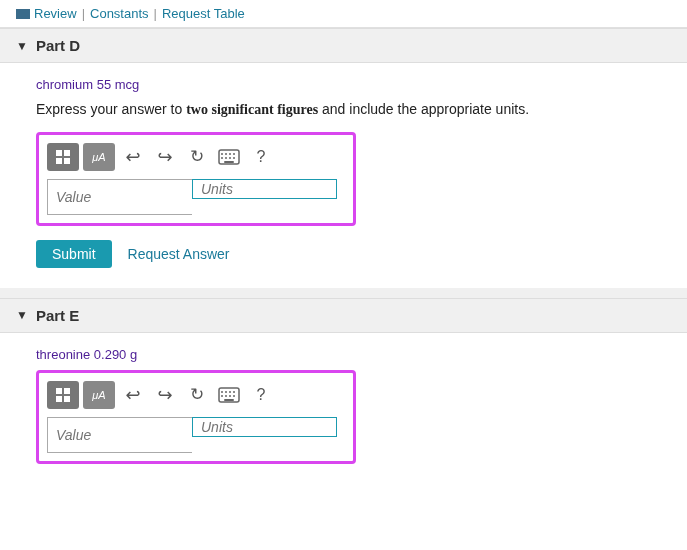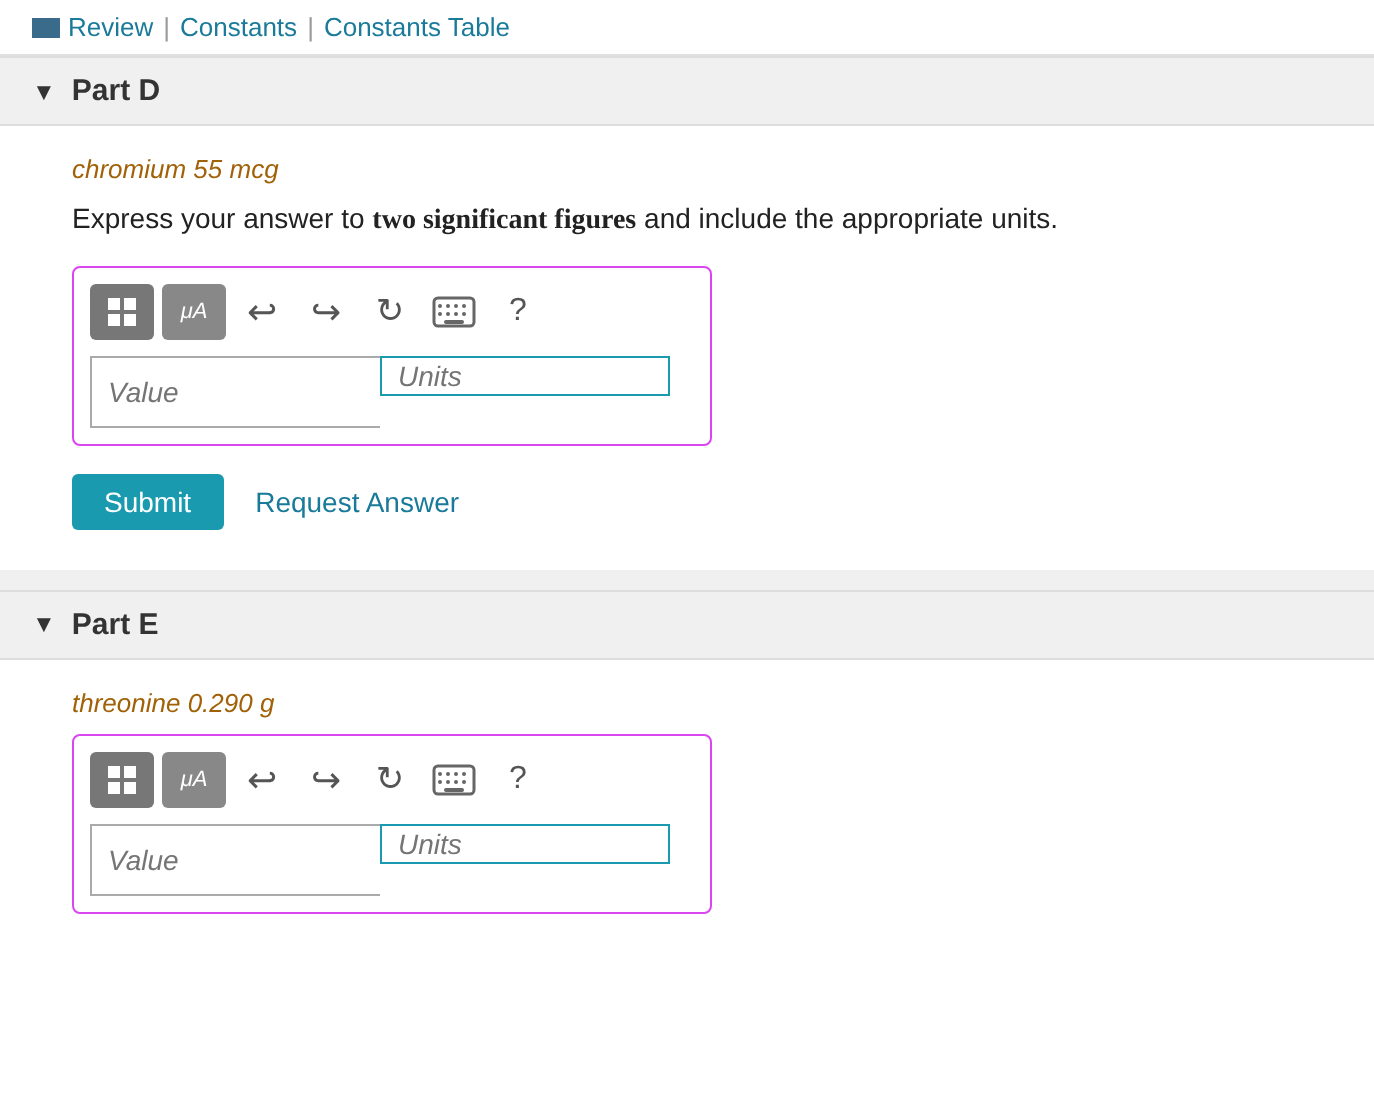--- a/index.html
+++ b/index.html
@@ -44,35 +44,34 @@
       color: #333;
     }
 
     .section-body {
       padding: 14px 20px 20px 36px;
       background: #fff;
     }
 
     .substance-line {
       font-size: 13px;
-      color: #a16207;
+      color: #4c1d95;
       margin-bottom: 8px;
-      font-style: italic;
     }
 
     .instruction-text {
       font-size: 14px;
       color: #222;
       margin-bottom: 12px;
       line-height: 1.4;
     }
     .instruction-text strong { font-weight: bold; font-family: Liberation Serif, serif; }
 
     .answer-box {
-      border: 1px solid #d946ef;
+      border: 3px solid #d946ef;
       border-radius: 4px;
       padding: 8px;
       display: inline-block;
       background: #fff;
       width: 320px;
     }
 
     .toolbar {
       display: flex;
       align-items: center;
@@ -187,21 +186,21 @@
   </style>
 </head>
 <body>
 
 <div class="top-bar">
   <span style="display:inline-block;width:14px;height:10px;background:#3a6b8a;margin-right:4px;vertical-align:middle;"></span>
   <a href="#">Review</a>
   <span class="sep">|</span>
   <a href="#">Constants</a>
   <span class="sep">|</span>
-  <a href="#">Constants Table</a>
+  <a href="#">Request Table</a>
 </div>
 
 <div class="section-header">
   <span class="arrow">▼</span>
   <span class="part-label">Part D</span>
 </div>
 
 <div class="section-body">
   <div class="substance-line">chromium 55 mcg</div>
   <div class="instruction-text">

